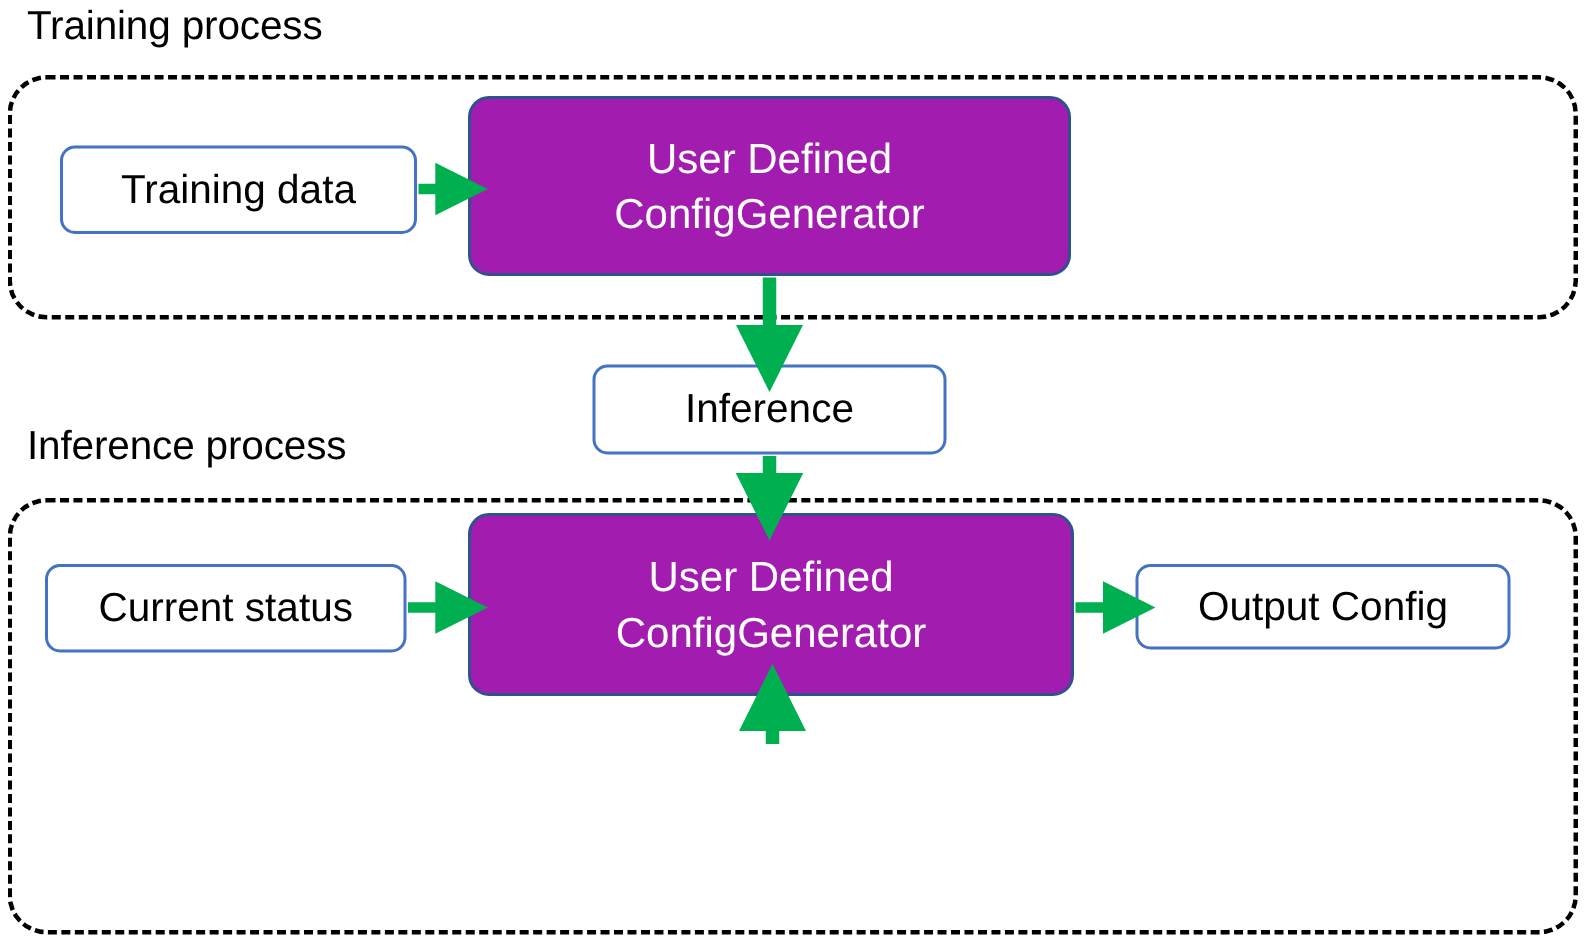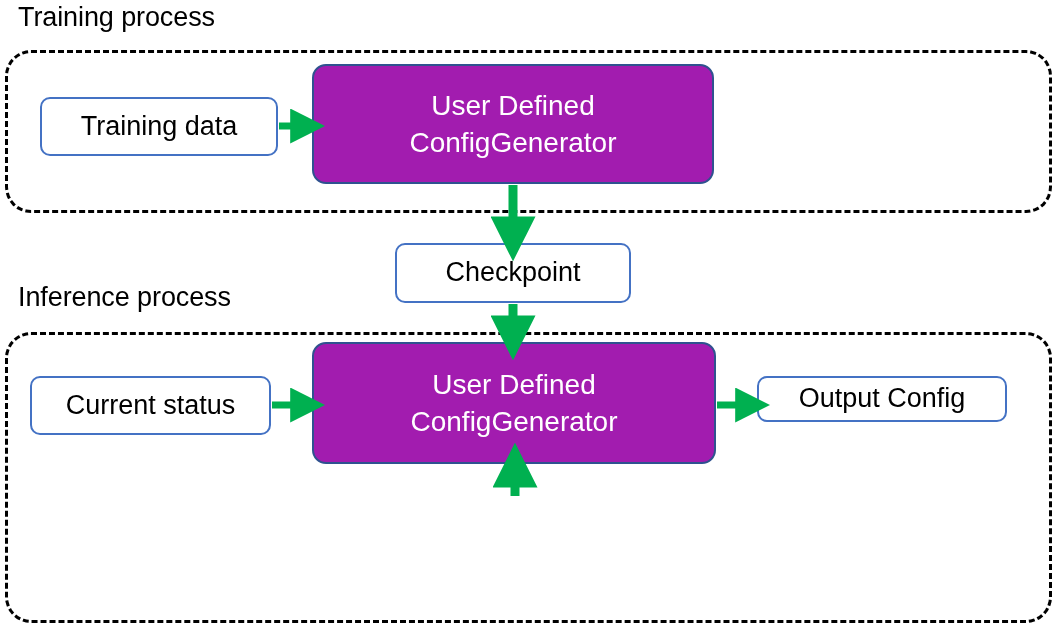--- a/index.html
+++ b/index.html
@@ -51,21 +51,21 @@
     justify-content: center;
     color: #000000;
     font-size: 27px;
     line-height: 1.1;
     text-align: center;
     white-space: nowrap;
   }
   #node-training-data  { left: 40px;  top: 97px;  width: 238px; height: 59px; text-align: right; }
   #node-checkpoint     { left: 395px; top: 243px; width: 236px; height: 60px; }
   #node-current-status { left: 30px;  top: 376px; width: 241px; height: 59px; }
-  #node-output-config  { left: 757px; top: 376px; width: 250px; height: 46px; }
+  #node-output-config  { left: 757px; top: 376px; width: 250px; height: 57px; }
 
   
   .node-blue {
     position: absolute;
     box-sizing: border-box;
     background: #a21caf;
     border: 2px solid #2F528F;
     border-radius: 14px;
     display: flex;
     flex-direction: column;
@@ -125,21 +125,21 @@
   <div class="node-white" id="node-training-data">
     <span>Training data</span>
   </div>
 
   <div class="node-blue" id="node-generator-training">
     <span>User Defined</span>
     <span>ConfigGenerator</span>
   </div>
 
   <div class="node-white" id="node-checkpoint">
-    <span>Checkpoint</span>
+    <span>Inference</span>
   </div>
 
   <div class="node-white" id="node-current-status">
     <span>Current status</span>
   </div>
 
   <div class="node-blue" id="node-generator-inference">
     <span>User Defined</span>
     <span>ConfigGenerator</span>
   </div>

